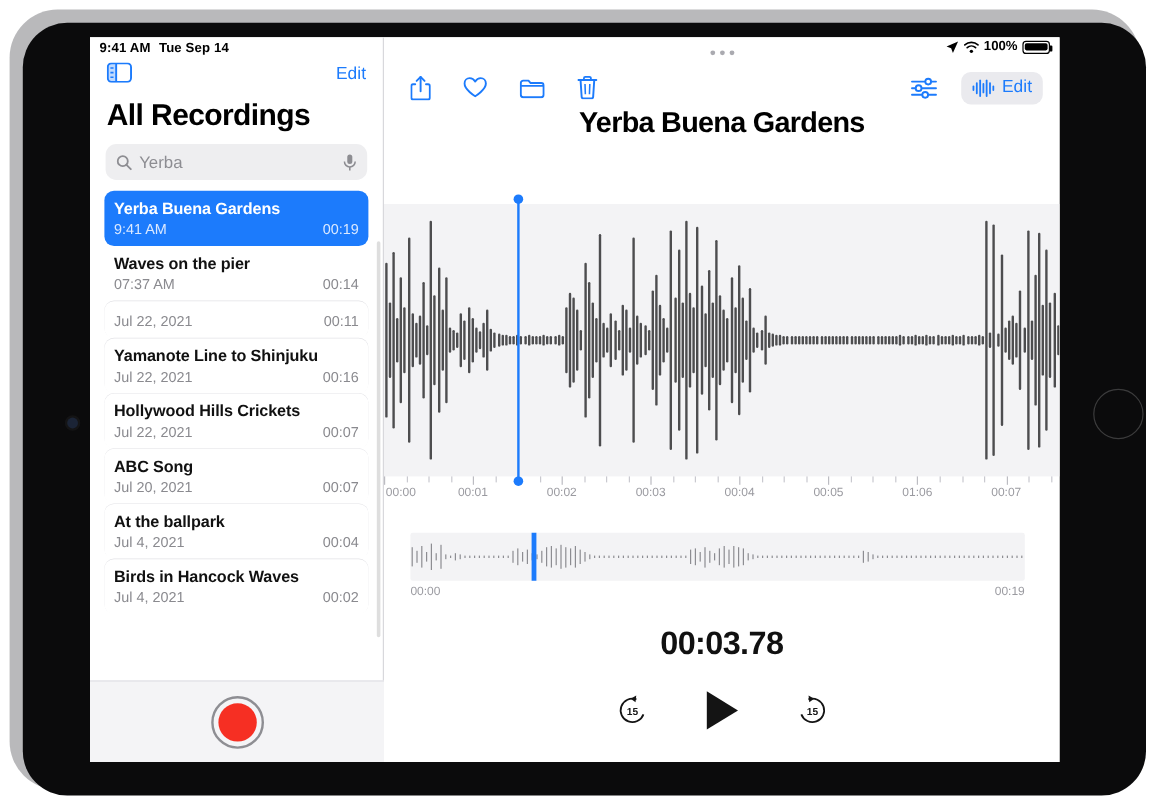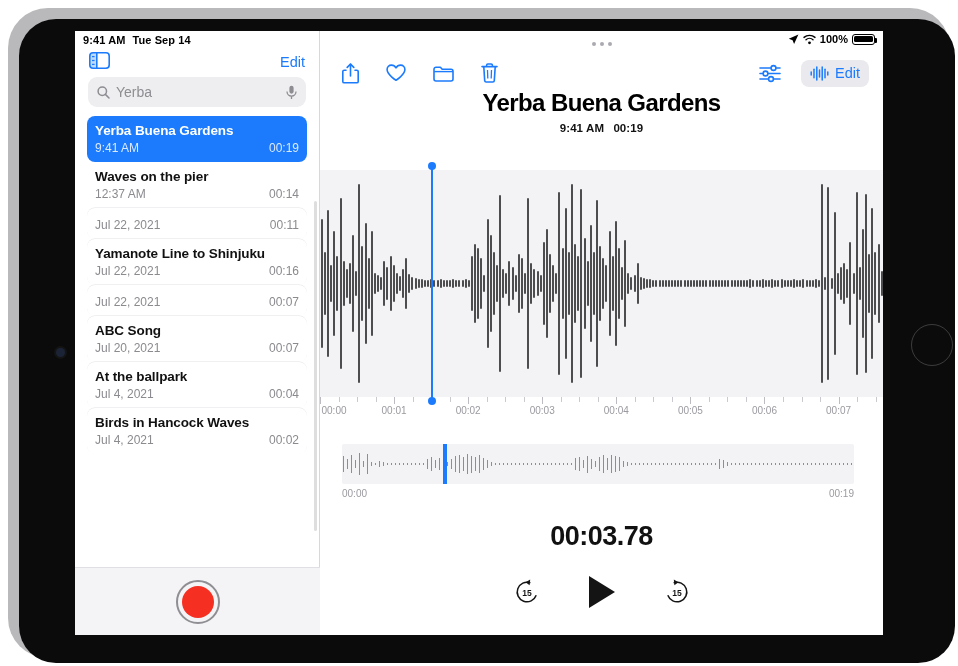--- a/index.html
+++ b/index.html
@@ -220,20 +220,21 @@
             <rect x="0.8" y="0.8" width="7" height="15.4" rx="3.2" fill="#1c7bfc" opacity="0.28"></rect>
             <line x1="7.8" y1="0.8" x2="7.8" y2="16.2" stroke="#1c7bfc" stroke-width="1.6"></line>
             <line x1="3" y1="4.6" x2="5.6" y2="4.6" stroke="#1c7bfc" stroke-width="1.3"></line>
             <line x1="3" y1="8.5" x2="5.6" y2="8.5" stroke="#1c7bfc" stroke-width="1.3"></line>
             <line x1="3" y1="12.4" x2="5.6" y2="12.4" stroke="#1c7bfc" stroke-width="1.3"></line>
           </svg>
         </div>
         <div class="edit-link">Edit</div>
       </div>
 
+      <div class="sb-title">All Recordings</div>
 
       <div class="searchbar">
         <svg width="13" height="13" viewBox="0 0 13 13">
           <circle cx="5.3" cy="5.3" r="4.2" fill="none" stroke="#8d8d92" stroke-width="1.5"></circle>
           <line x1="8.4" y1="8.4" x2="12" y2="12" stroke="#8d8d92" stroke-width="1.5" stroke-linecap="round"></line>
         </svg>
         <div class="search-ph">Yerba</div>
         <svg width="11" height="15" viewBox="0 0 11 15">
           <rect x="3.4" y="0.7" width="4.2" height="8" rx="2.1" fill="#8d8d92"></rect>
           <path d="M1 6.6 a4.5 4.5 0 0 0 9 0" fill="none" stroke="#8d8d92" stroke-width="1.3"></path>
@@ -245,38 +246,39 @@
           <div class="row selected">
             <div class="row-title">Yerba Buena Gardens</div>
             <div class="row-sub">
               <span class="row-date">9:41 AM</span>
               <span class="row-dur">00:19</span>
             </div>
           </div>
           <div class="row">
             <div class="row-title">Waves on the pier</div>
             <div class="row-sub">
-              <span class="row-date">12:37 AM</span>
+              <span class="row-date">07:37 AM</span>
               <span class="row-dur">00:14</span>
             </div>
           </div>
           <div class="row">
             <div class="row-sub">
               <span class="row-date">Jul 22, 2021</span>
               <span class="row-dur">00:11</span>
             </div>
           </div>
           <div class="row">
             <div class="row-title">Yamanote Line to Shinjuku</div>
             <div class="row-sub">
               <span class="row-date">Jul 22, 2021</span>
               <span class="row-dur">00:16</span>
             </div>
           </div>
           <div class="row">
+            <div class="row-title">Hollywood Hills Crickets</div>
             <div class="row-sub">
               <span class="row-date">Jul 22, 2021</span>
               <span class="row-dur">00:07</span>
             </div>
           </div>
           <div class="row">
             <div class="row-title">ABC Song</div>
             <div class="row-sub">
               <span class="row-date">Jul 20, 2021</span>
               <span class="row-dur">00:07</span>
@@ -377,24 +379,20 @@
                 <line x1="15" y1="3.2" x2="15" y2="11.8"></line>
                 <line x1="17.8" y1="6" x2="17.8" y2="9"></line>
               </g>
             </svg>
             <span>Edit</span>
           </div>
         </div>
       </div>
 
       <div class="dt-title">Yerba Buena Gardens</div>
-      <div class="dt-meta">
-        <span>9:41 AM</span>
-        <span>00:19</span>
-      </div>
 
       <div class="wave-main">
         <div class="bars" id="main-bars">
             <div class="bar" style="left: 0.781944px; top: 48.71px; height: 129.58px;"></div>
             <div class="bar" style="left: 3.90972px; top: 82.15px; height: 62.7px;"></div>
             <div class="bar" style="left: 7.0375px; top: 40.35px; height: 146.3px;"></div>
             <div class="bar" style="left: 10.1653px; top: 94.69px; height: 37.62px;"></div>
             <div class="bar" style="left: 13.2931px; top: 61.25px; height: 104.5px;"></div>
             <div class="bar" style="left: 16.4208px; top: 86.33px; height: 54.34px;"></div>
             <div class="bar" style="left: 19.5486px; top: 27.81px; height: 171.38px;"></div>
@@ -609,21 +607,21 @@
           <div class="tick" style="left: 500.033px;"></div>
           <div class="tick major" style="left: 518.553px;"></div>
           <div class="tick" style="left: 537.072px;"></div>
           <div class="tick" style="left: 555.592px;"></div>
           <div class="tlabel" style="left: 14px;">00:00</div>
           <div class="tlabel" style="left: 74.0789px;">00:01</div>
           <div class="tlabel" style="left: 148.158px;">00:02</div>
           <div class="tlabel" style="left: 222.237px;">00:03</div>
           <div class="tlabel" style="left: 296.316px;">00:04</div>
           <div class="tlabel" style="left: 370.395px;">00:05</div>
-          <div class="tlabel" style="left: 444.474px;">00:06</div>
+          <div class="tlabel" style="left: 444.474px;">01:06</div>
           <div class="tlabel" style="left: 518.553px;">00:07</div>
         </div>
 
       <div class="mini-wrap">
         <div class="mini" id="mini-wave">
           <div class="mini-head" id="mini-head" style="left: 100.864px;"></div>
         <div class="mbar" style="left: 0.8px; top: 12.35px; height: 15.3px;"></div>
             <div class="mbar" style="left: 4.8px; top: 14.9px; height: 10.2px;"></div>
             <div class="mbar" style="left: 8.8px; top: 10.65px; height: 18.7px;"></div>
             <div class="mbar" style="left: 12.8px; top: 16.26px; height: 7.48px;"></div>

